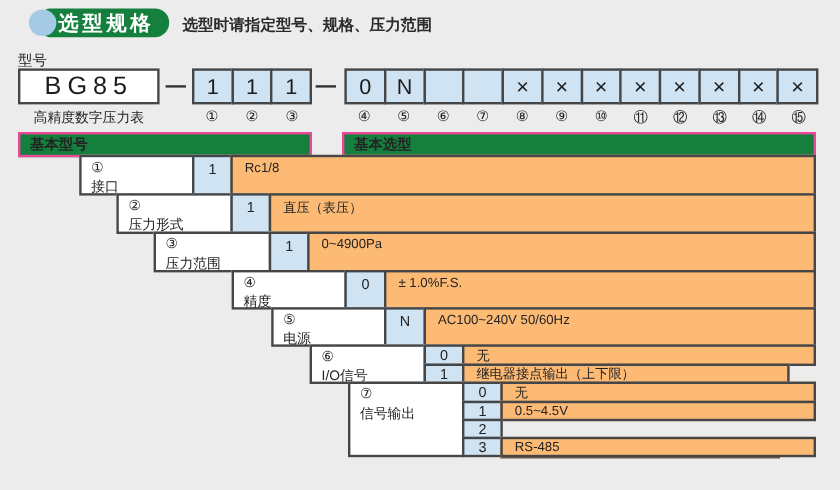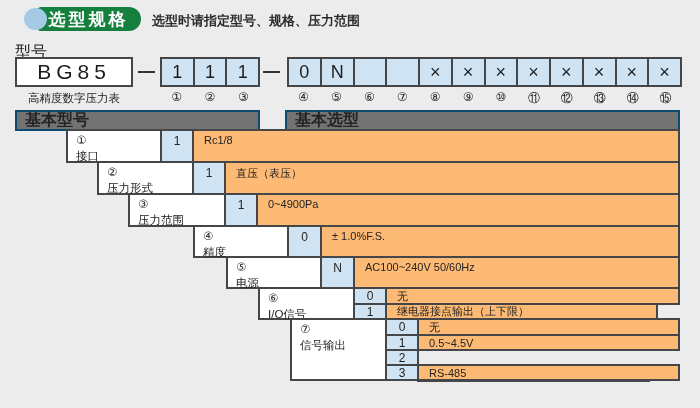--- a/index.html
+++ b/index.html
@@ -5,33 +5,33 @@
   html,body{margin:0;padding:0;}
   body{font-family:"Liberation Sans","DejaVu Sans",sans-serif;}
   .page{position:relative;width:700px;height:408px;background:#ececec;overflow:hidden;color:#232323;}
   .abs{position:absolute;box-sizing:border-box;}
   
   .badge{background:#15803d;color:#fff;font-weight:bold;font-size:17px;letter-spacing:3px;
          border-radius:6px 14px 14px 6px;display:flex;align-items:center;justify-content:center;}
   .dot{background:#a5cae6;border-radius:50%;}
   .subtitle{font-size:13px;font-weight:bold;color:#2b2b2b;white-space:nowrap;}
   
-  .smalllabel{font-size:16px;color:#232323;text-align:center;}
+  .smalllabel{font-size:12px;color:#232323;text-align:center;}
   .modelbox{background:#fff;border:2px solid #454648;display:flex;align-items:center;justify-content:center;
             font-size:21px;letter-spacing:5px;color:#1c1c1c;}
   .caption{font-size:11.5px;text-align:center;white-space:nowrap;}
   .dash{border-top:2px solid #333;}
   .cellrow{display:flex;}
   .cell{flex:1;background:#cfe3f2;border:2px solid #454648;margin-left:-2px;display:flex;
         align-items:center;justify-content:center;font-size:18px;color:#1c1c1c;box-sizing:border-box;}
   .cell:first-child{margin-left:0;}
   .idxrow{display:flex;}
   .idx{flex:1;text-align:center;font-size:12px;color:#222;}
   
-  .hbox{background:#737373;border:2px solid #0c4a6e;font-size:16px;font-weight:bold;
+  .hbox{background:#15803d;border:2px solid #ec4899;font-size:12px;font-weight:bold;
         display:flex;align-items:center;padding-left:8px;}
   .labelbox{background:#fff;border:2px solid #454648;font-size:11.5px;line-height:1.35;
             padding:2px 0 0 8px;}
   .labelbox .ln{display:block;}
   .codecell{background:#cfe3f2;border:2px solid #454648;font-size:12px;text-align:center;padding-top:3px;}
   .codecell.mid{display:flex;align-items:center;justify-content:center;padding-top:0;}
   .desccell{background:#fdba74;border:2px solid #454648;font-size:11px;padding:3px 0 0 10px;white-space:nowrap;overflow:hidden;}
   .desccell.mid{display:flex;align-items:center;padding-top:0;}
 </style>
 </head>

